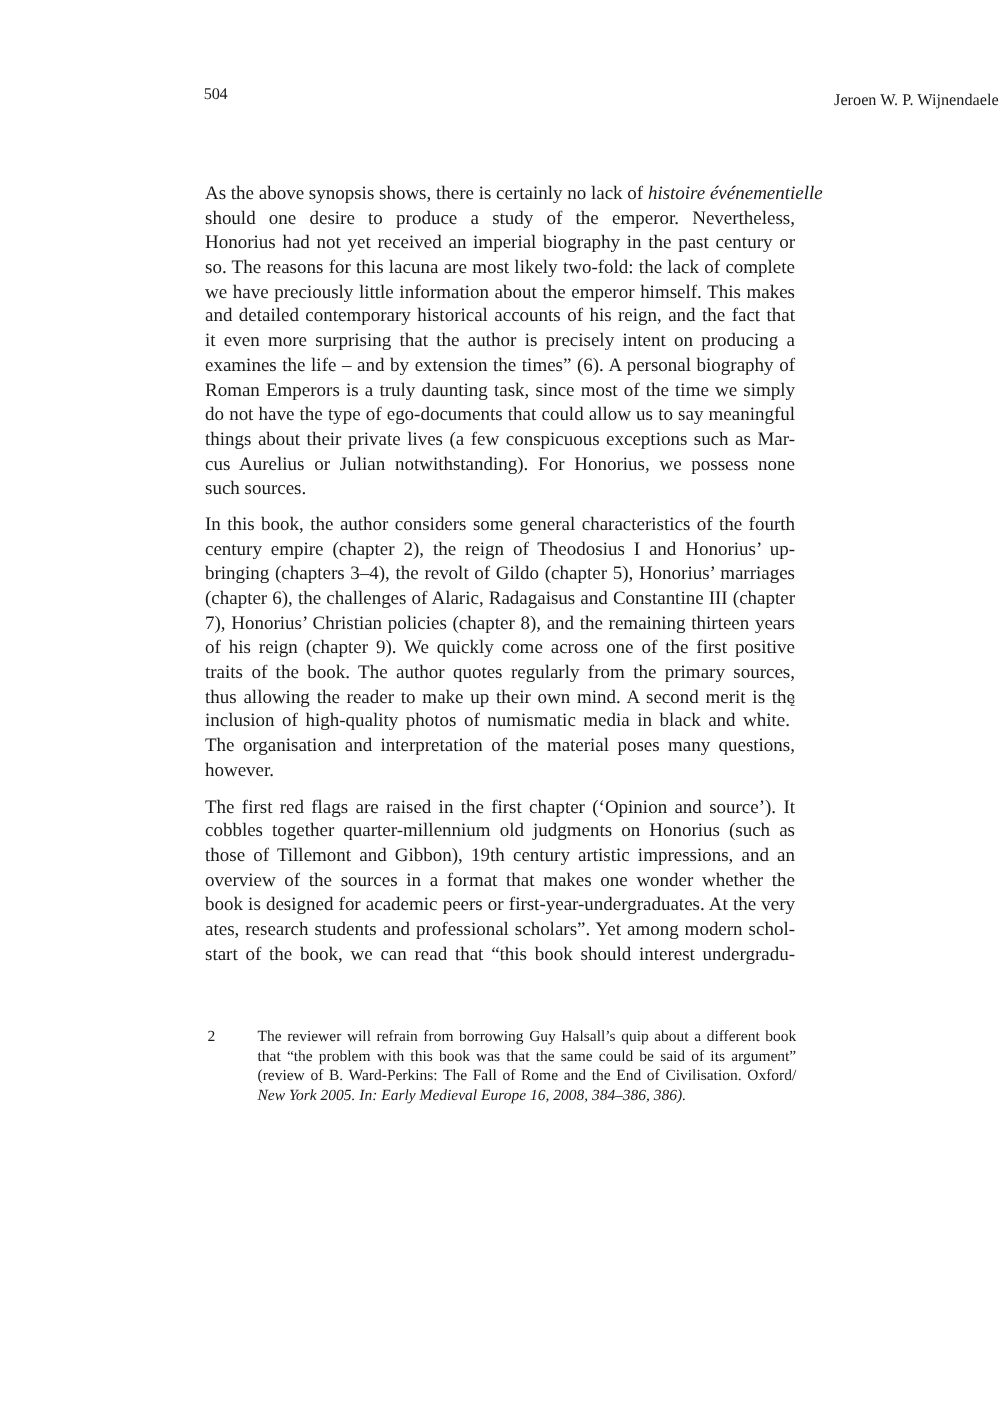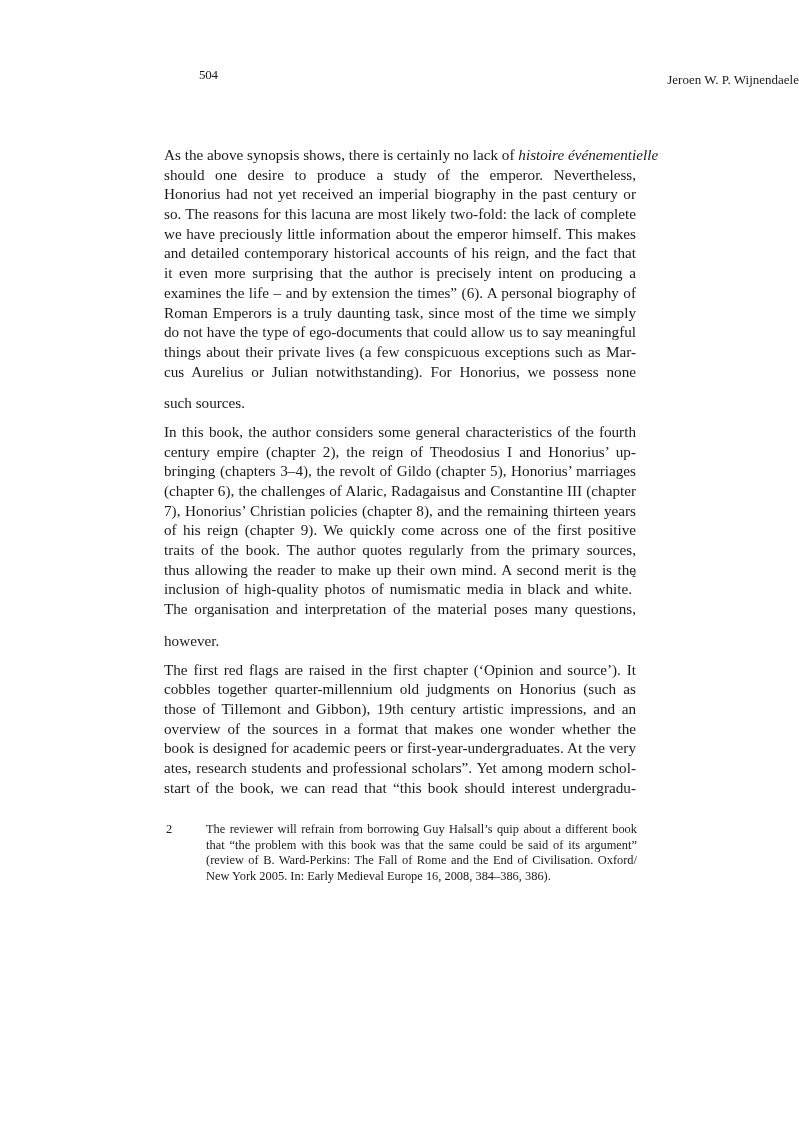--- a/index.html
+++ b/index.html
@@ -14,21 +14,20 @@
       overflow: hidden;
       font-family: "Liberation Serif", "DejaVu Serif", serif;
       color: #1a1a1a;
     }
     .page-number {
       position: absolute;
       left: 163px;
       top: 67px;
       font-size: 13px;
       letter-spacing: -0.2px;
-      margin-left: 36px;
     }
     .running-head {
       position: absolute;
       left: 0;
       width: 799px;
       top: 72px;
       text-align: right;
       font-size: 13px;
     }
     .body-text {
@@ -44,21 +43,20 @@
     .line {
       display: block;
       height: 19.7px;
       line-height: 19.7px;
       white-space: nowrap;
       text-align: justify;
       text-align-last: justify;
     }
     .line.last {
       text-align-last: left;
-      margin-top: 12px;
     }
     .line i { }
     sup.fnref {
       font-size: 8px;
       vertical-align: top;
       position: relative;
       top: -4px;
       line-height: 0;
     }
     .footnote {
@@ -80,21 +78,21 @@
       top: 0;
     }
     .fn-line {
       display: block;
       height: 15.5px;
       line-height: 15.5px;
       white-space: nowrap;
       text-align: justify;
       text-align-last: justify;
     }
-    .fn-line.last { text-align-last: left; }
+    .fn-line.last { text-align-last: left; font-style: italic; }
   </style>
 </head>
 <body>
 
 <div>
   <div class="page-number">504</div>
   <div class="running-head">Jeroen W. P. Wijnendaele</div>
 </div>
 
 <div class="body-text">

